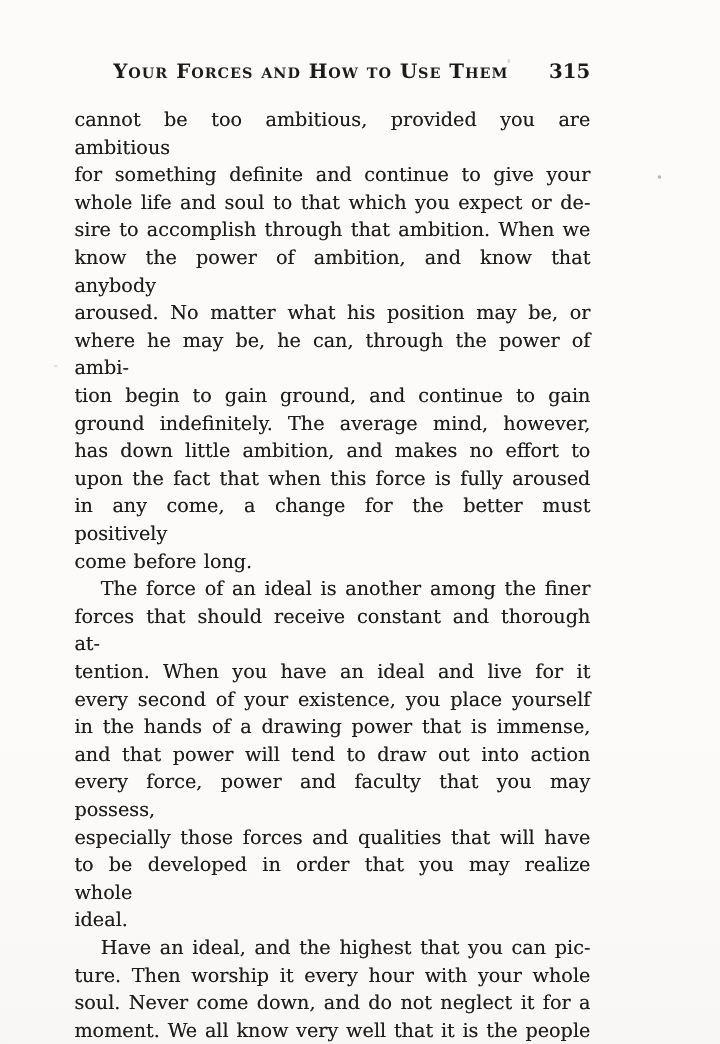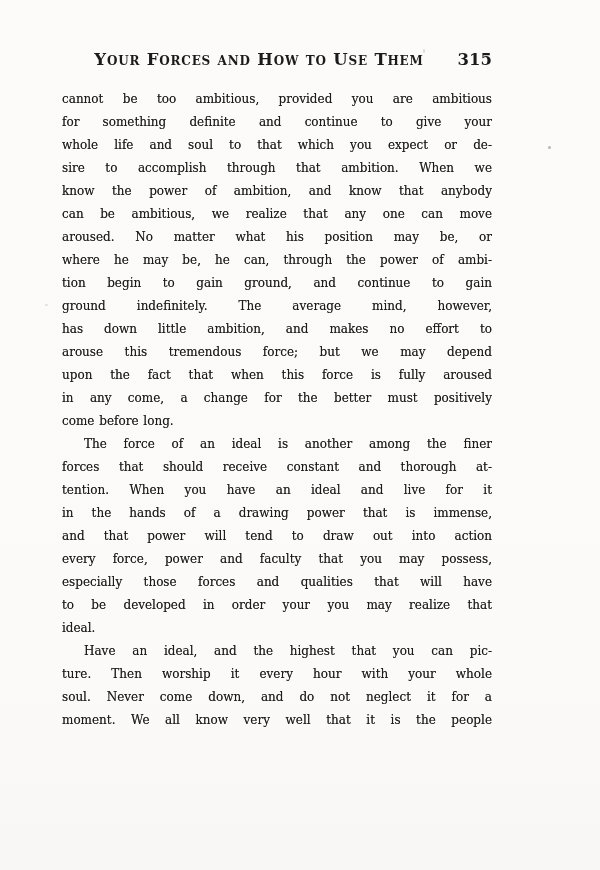--- a/index.html
+++ b/index.html
@@ -47,21 +47,21 @@
     line-height: 24px;
     margin-left: 28px;
   }
   .body-text {
     position: absolute;
     top: 88px;
     left: 62px;
     width: 430px;
   }
   .line {
-    font-size: 12px;
+    font-size: 16px;
     line-height: 23px;
     text-align: justify;
     text-align-last: justify;
     word-spacing: 1px;
     text-shadow: 0 0 0.5px rgba(20,20,20,0.55);
     white-space: normal;
   }
   .line.flush {
     text-align-last: left;
   }
@@ -88,41 +88,40 @@
   </div>
 
   <div class="body-text">
 
     <div>
       <div class="line">cannot be too ambitious, provided you are ambitious</div>
       <div class="line">for something definite and continue to give your</div>
       <div class="line">whole life and soul to that which you expect or de-</div>
       <div class="line">sire to accomplish through that ambition.  When we</div>
       <div class="line">know the power of ambition, and know that anybody</div>
-      <div class="line">can be ambitious, we realize that any one can move</div>
       <div class="line">aroused.  No matter what his position may be, or</div>
       <div class="line">where he may be, he can, through the power of ambi-</div>
       <div class="line">tion begin to gain ground, and continue to gain</div>
       <div class="line">ground indefinitely.  The average mind, however,</div>
       <div class="line">has down little ambition, and makes no effort to</div>
-      <div class="line">arouse this tremendous force; but we may depend</div>
       <div class="line">upon the fact that when this force is fully aroused</div>
       <div class="line">in any come, a change for the better must positively</div>
       <div class="line flush">come before long.</div>
     </div>
 
     <div>
       <div class="line indent">The force of an ideal is another among the finer</div>
       <div class="line">forces that should receive constant and thorough at-</div>
       <div class="line">tention.  When you have an ideal and live for it</div>
+      <div class="line">every second of your existence, you place yourself</div>
       <div class="line">in the hands of a drawing power that is immense,</div>
       <div class="line">and that power will tend to draw out into action</div>
       <div class="line">every force, power and faculty that you may possess,</div>
       <div class="line">especially those forces and qualities that will have</div>
-      <div class="line">to be developed in order your you may realize that</div>
+      <div class="line">to be developed in order that you may realize whole</div>
       <div class="line flush">ideal.</div>
     </div>
 
     <div>
       <div class="line indent">Have an ideal, and the highest that you can pic-</div>
       <div class="line">ture.  Then worship it every hour with your whole</div>
       <div class="line">soul.  Never come down, and do not neglect it for a</div>
       <div class="line">moment.  We all know very well that it is the people</div>
     </div>
 

